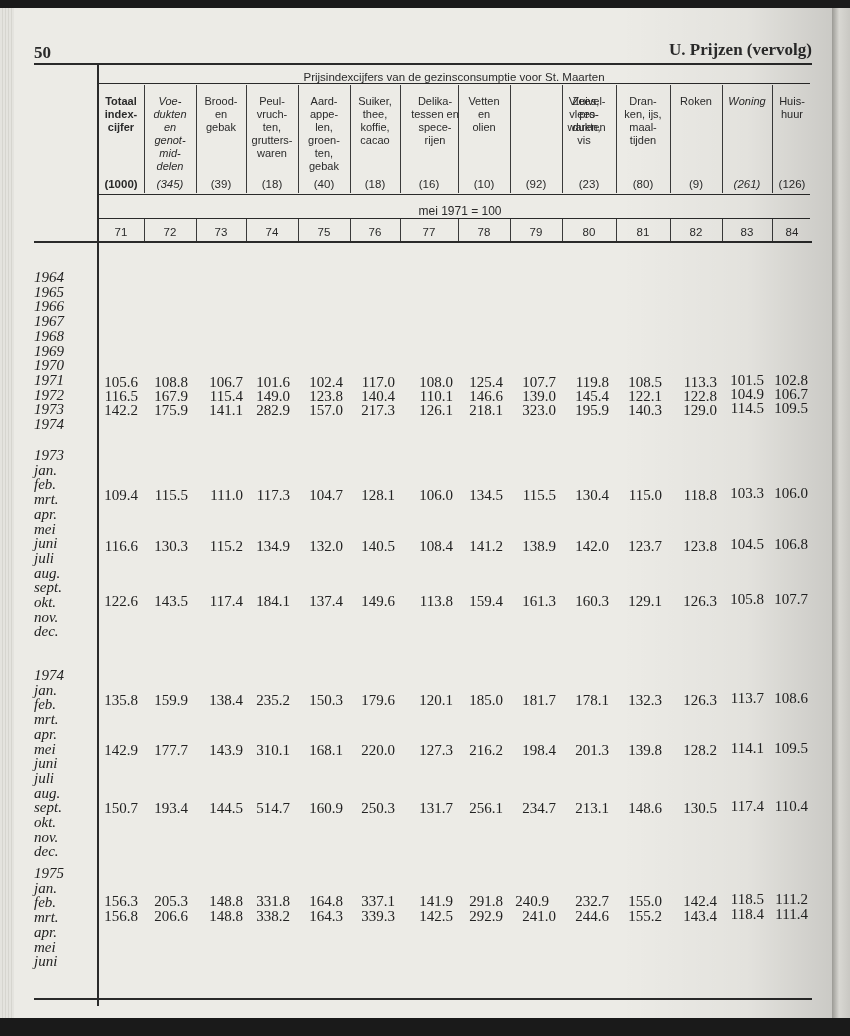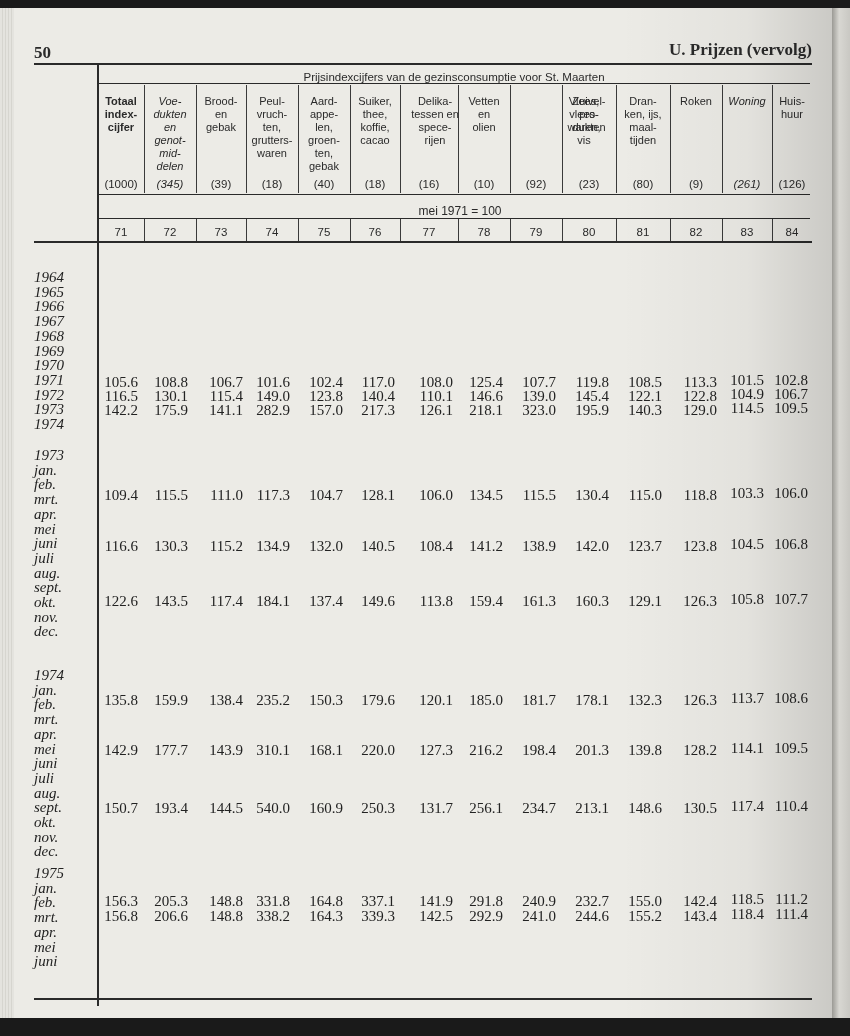--- a/index.html
+++ b/index.html
@@ -42,21 +42,21 @@
   .colhead {
     position: absolute; top: 87px; text-align: center;
     font-family: "Liberation Sans", sans-serif; font-size: 11px; line-height: 13px; color: #2a2a2a;
   }
   .colhead.bold { font-weight: bold; }
   .colhead.ital { font-style: italic; }
   .weight {
     position: absolute; top: 170px; text-align: center;
     font-family: "Liberation Sans", sans-serif; font-size: 11.5px; color: #2a2a2a;
   }
-  .weight.bold { font-weight: normal; }
+  .weight.bold { font-weight: bold; }
   .weight.ital { font-style: italic; }
   .base-label {
     position: absolute; left: 380px; top: 196px; width: 160px; text-align: center;
     font-family: "Liberation Sans", sans-serif; font-size: 12px; color: #2a2a2a;
   }
   .colnum {
     position: absolute; top: 218px; text-align: center;
     font-family: "Liberation Sans", sans-serif; font-size: 11.5px; color: #2a2a2a;
   }
   .vline { position: absolute; width: 1px; background: #3a3a3a; }
@@ -283,21 +283,21 @@
       <div class="cell" style="top: 367px; left: 347px; width: 48px;">117.0</div>
       <div class="cell" style="top: 367px; left: 405px; width: 48px;">108.0</div>
       <div class="cell" style="top: 367px; left: 455px; width: 48px;">125.4</div>
       <div class="cell" style="top: 367px; left: 508px; width: 48px;">107.7</div>
       <div class="cell" style="top: 367px; left: 561px; width: 48px;">119.8</div>
       <div class="cell" style="top: 367px; left: 614px; width: 48px;">108.5</div>
       <div class="cell" style="top: 367px; left: 669px; width: 48px;">113.3</div>
       <div class="cell" style="top: 365px; left: 716px; width: 48px;">101.5</div>
       <div class="cell" style="top: 365px; left: 760px; width: 48px;">102.8</div>
       <div class="cell" style="top: 381px; left: 90px; width: 48px;">116.5</div>
-      <div class="cell" style="top: 381px; left: 140px; width: 48px;">130.1</div>
+      <div class="cell" style="top: 381px; left: 140px; width: 48px;">167.9</div>
       <div class="cell" style="top: 381px; left: 195px; width: 48px;">115.4</div>
       <div class="cell" style="top: 381px; left: 242px; width: 48px;">149.0</div>
       <div class="cell" style="top: 381px; left: 295px; width: 48px;">123.8</div>
       <div class="cell" style="top: 381px; left: 347px; width: 48px;">140.4</div>
       <div class="cell" style="top: 381px; left: 405px; width: 48px;">110.1</div>
       <div class="cell" style="top: 381px; left: 455px; width: 48px;">146.6</div>
       <div class="cell" style="top: 381px; left: 508px; width: 48px;">139.0</div>
       <div class="cell" style="top: 381px; left: 561px; width: 48px;">145.4</div>
       <div class="cell" style="top: 381px; left: 614px; width: 48px;">122.1</div>
       <div class="cell" style="top: 381px; left: 669px; width: 48px;">122.8</div>
@@ -383,40 +383,40 @@
       <div class="cell" style="top: 735px; left: 455px; width: 48px;">216.2</div>
       <div class="cell" style="top: 735px; left: 508px; width: 48px;">198.4</div>
       <div class="cell" style="top: 735px; left: 561px; width: 48px;">201.3</div>
       <div class="cell" style="top: 735px; left: 614px; width: 48px;">139.8</div>
       <div class="cell" style="top: 735px; left: 669px; width: 48px;">128.2</div>
       <div class="cell" style="top: 733px; left: 716px; width: 48px;">114.1</div>
       <div class="cell" style="top: 733px; left: 760px; width: 48px;">109.5</div>
       <div class="cell" style="top: 793px; left: 90px; width: 48px;">150.7</div>
       <div class="cell" style="top: 793px; left: 140px; width: 48px;">193.4</div>
       <div class="cell" style="top: 793px; left: 195px; width: 48px;">144.5</div>
-      <div class="cell" style="top: 793px; left: 242px; width: 48px;">540.0</div>
+      <div class="cell" style="top: 793px; left: 242px; width: 48px;">514.7</div>
       <div class="cell" style="top: 793px; left: 295px; width: 48px;">160.9</div>
       <div class="cell" style="top: 793px; left: 347px; width: 48px;">250.3</div>
       <div class="cell" style="top: 793px; left: 405px; width: 48px;">131.7</div>
       <div class="cell" style="top: 793px; left: 455px; width: 48px;">256.1</div>
       <div class="cell" style="top: 793px; left: 508px; width: 48px;">234.7</div>
       <div class="cell" style="top: 793px; left: 561px; width: 48px;">213.1</div>
       <div class="cell" style="top: 793px; left: 614px; width: 48px;">148.6</div>
       <div class="cell" style="top: 793px; left: 669px; width: 48px;">130.5</div>
       <div class="cell" style="top: 791px; left: 716px; width: 48px;">117.4</div>
       <div class="cell" style="top: 791px; left: 760px; width: 48px;">110.4</div>
       <div class="cell" style="top: 886px; left: 90px; width: 48px;">156.3</div>
       <div class="cell" style="top: 886px; left: 140px; width: 48px;">205.3</div>
       <div class="cell" style="top: 886px; left: 195px; width: 48px;">148.8</div>
       <div class="cell" style="top: 886px; left: 242px; width: 48px;">331.8</div>
       <div class="cell" style="top: 886px; left: 295px; width: 48px;">164.8</div>
       <div class="cell" style="top: 886px; left: 347px; width: 48px; text-align: right;">337.1</div>
       <div class="cell" style="top: 886px; left: 405px; width: 48px;">141.9</div>
       <div class="cell" style="top: 886px; left: 455px; width: 48px;">291.8</div>
-      <div class="cell" style="top: 886px; left: 508px; width: 48px;">240.9</div>
+      <div class="cell" style="top: 886px; left: 508px; width: 48px; text-align: center;">240.9</div>
       <div class="cell" style="top: 886px; left: 561px; width: 48px;">232.7</div>
       <div class="cell" style="top: 886px; left: 614px; width: 48px;">155.0</div>
       <div class="cell" style="top: 886px; left: 669px; width: 48px;">142.4</div>
       <div class="cell" style="top: 884px; left: 716px; width: 48px;">118.5</div>
       <div class="cell" style="top: 884px; left: 760px; width: 48px;">111.2</div>
       <div class="cell" style="top: 901px; left: 90px; width: 48px;">156.8</div>
       <div class="cell" style="top: 901px; left: 140px; width: 48px;">206.6</div>
       <div class="cell" style="top: 901px; left: 195px; width: 48px;">148.8</div>
       <div class="cell" style="top: 901px; left: 242px; width: 48px;">338.2</div>
       <div class="cell" style="top: 901px; left: 295px; width: 48px;">164.3</div>

